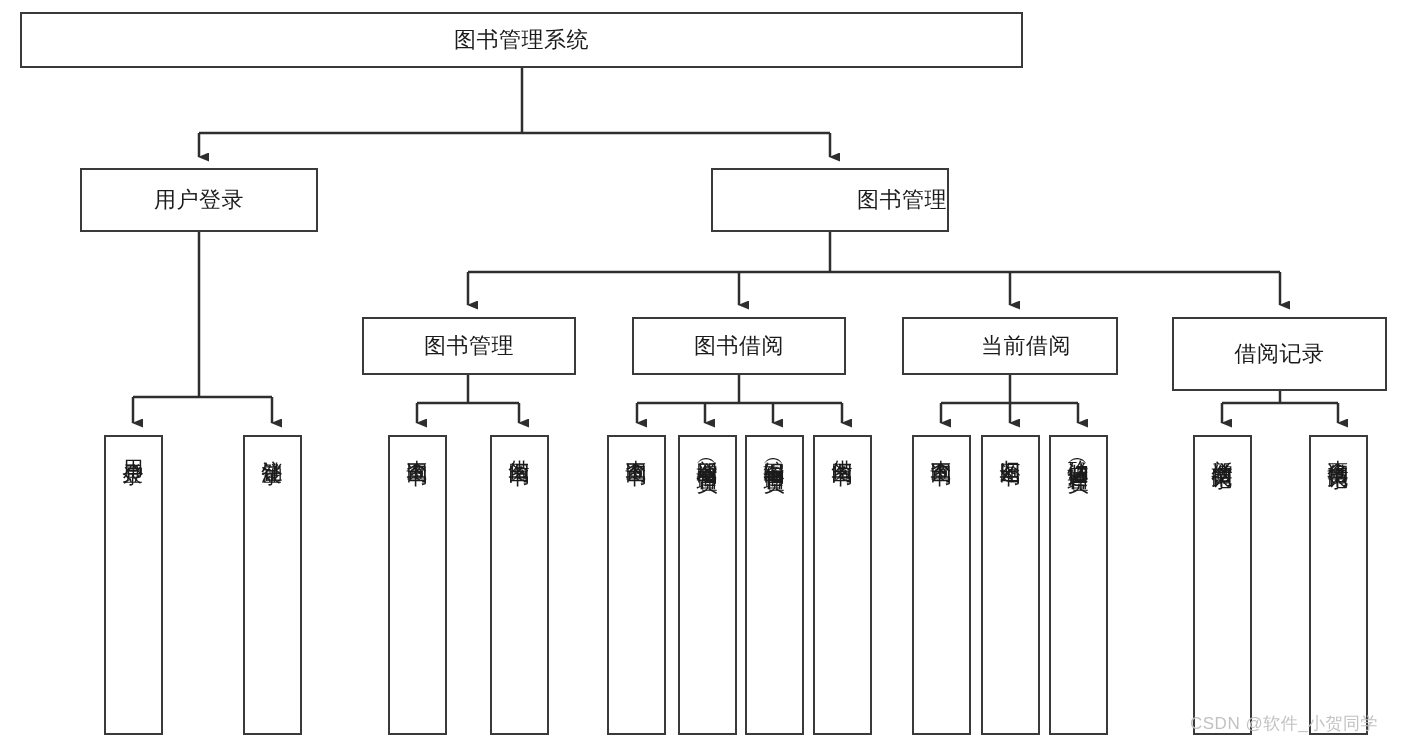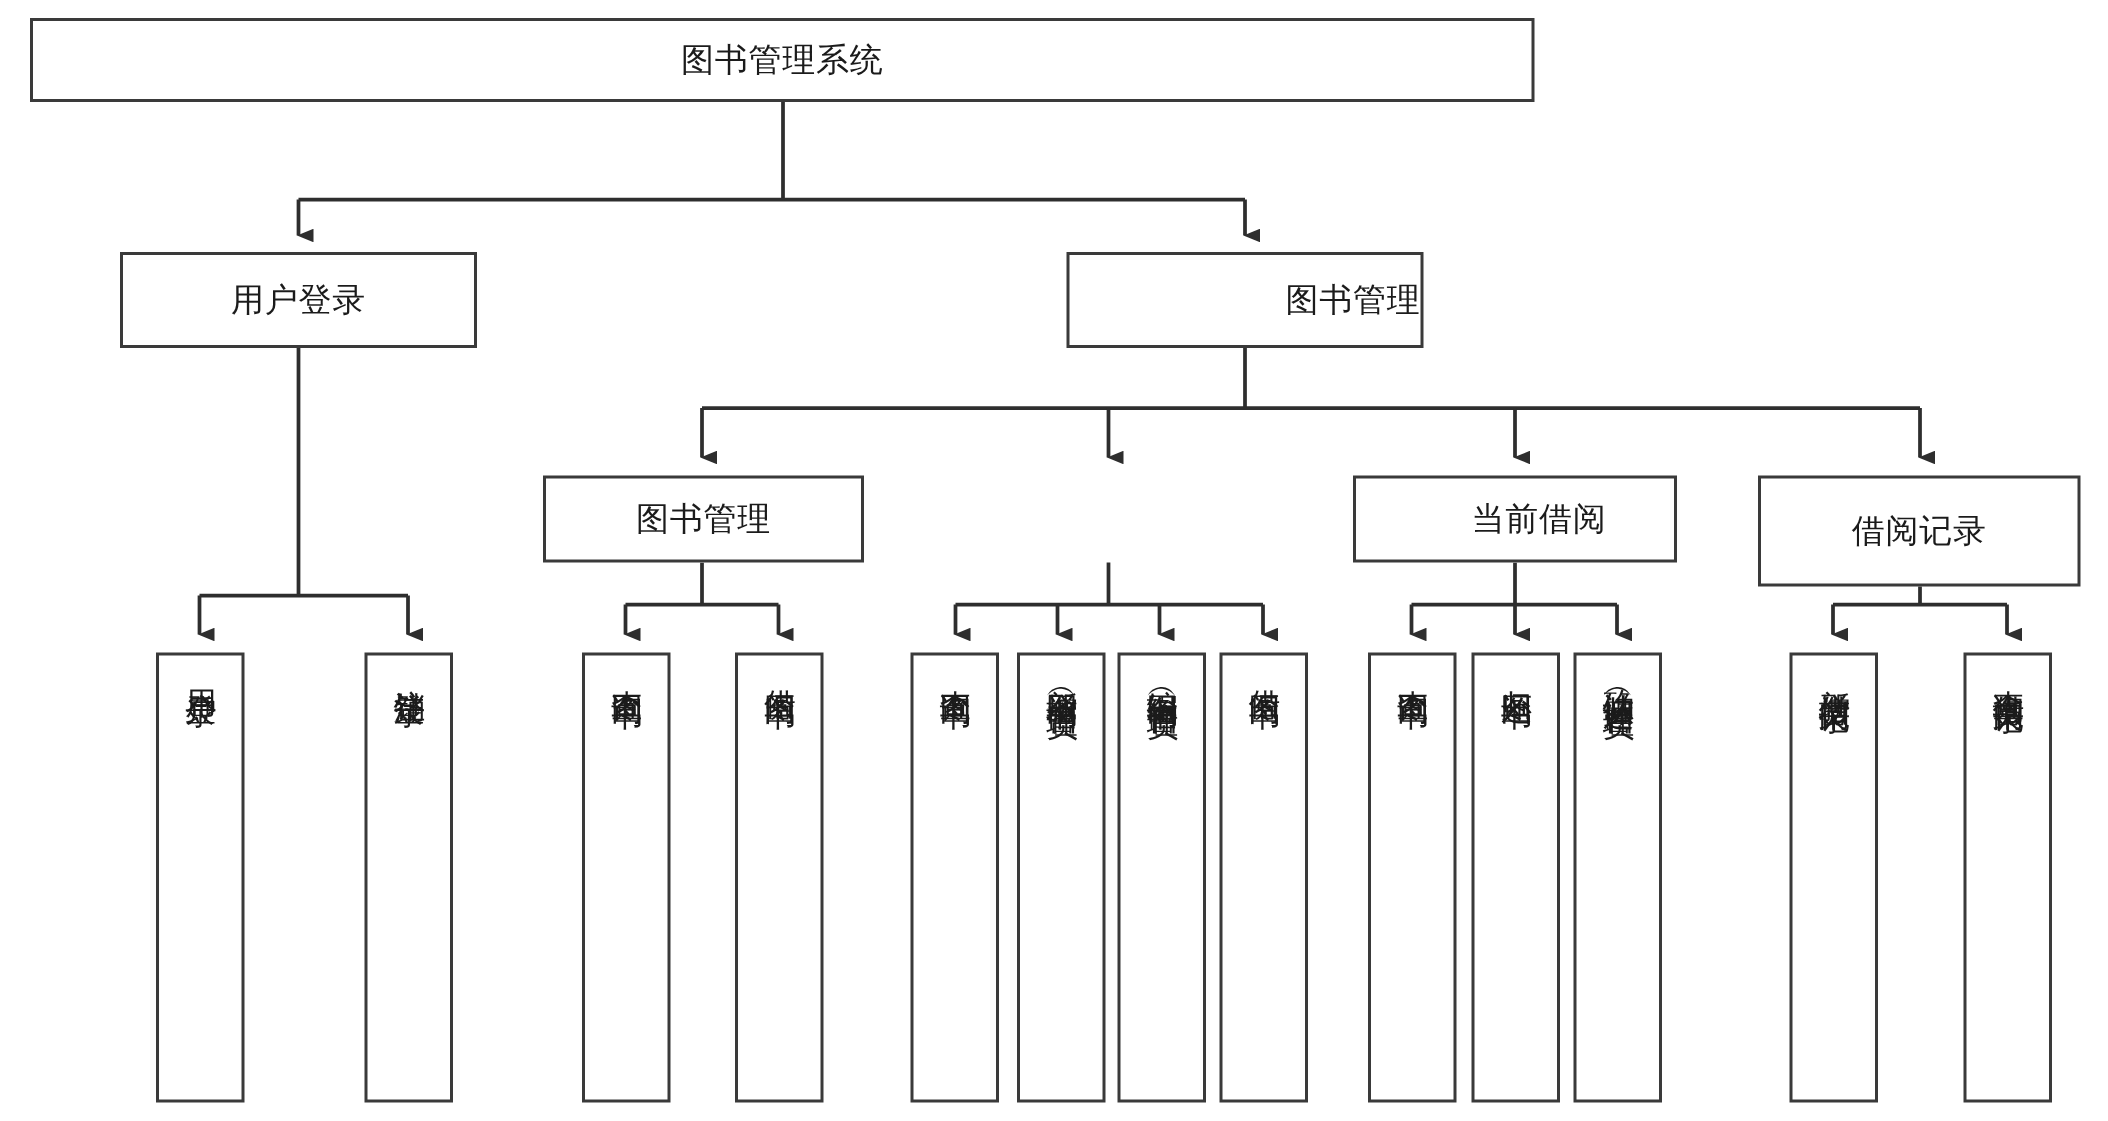--- a/index.html
+++ b/index.html
@@ -129,20 +129,23 @@
   <div class="node horiz" style="left:80px; top:168px; width:238px; height:64px;">
     <span class="lbl">用户登录</span>
   </div>
   <div class="node horiz" style="left:711px; top:168px; width:238px; height:64px;justify-content:flex-end;">
     <span class="lbl">图书管理</span>
   </div>
 
   <div class="node horiz" style="left:362px; top:317px; width:214px; height:58px;">
     <span class="lbl">图书管理</span>
   </div>
+  <div class="node horiz" style="left:632px; top:317px; width:214px; height:58px;">
+    <span class="lbl">图书借阅</span>
+  </div>
   <div class="node horiz" style="left:902px; top:317px; width:216px; height:58px;padding-left:32px;">
     <span class="lbl">当前借阅</span>
   </div>
   <div class="node horiz" style="left:1172px; top:317px; width:215px; height:74px;">
     <span class="lbl">借阅记录</span>
   </div>
 
   <div class="node vert" style="left:104px; top:435px; width:59px; height:300px;">
     <span class="lbl">用户登录</span>
   </div>
@@ -180,14 +183,15 @@
     <span class="lbl">确认归还（管理员）</span>
   </div>
 
   <div class="node vert" style="left:1193px; top:435px; width:59px; height:300px;">
     <span class="lbl">新增借阅记录</span>
   </div>
   <div class="node vert" style="left:1309px; top:435px; width:59px; height:300px;">
     <span class="lbl">查询借阅记录</span>
   </div>
 
+  <div class="watermark" style="left:1190px; top:712px;">CSDN @软件_小贺同学</div>
 
 </div>
 
 </body></html>

